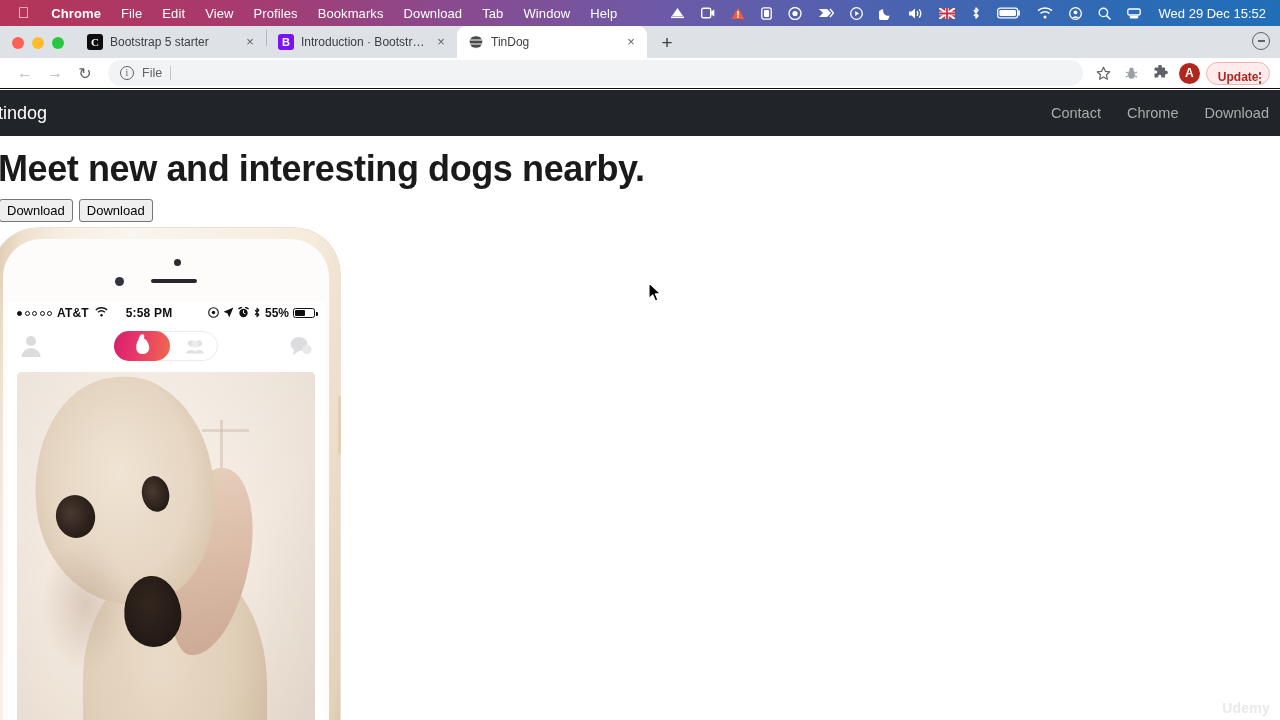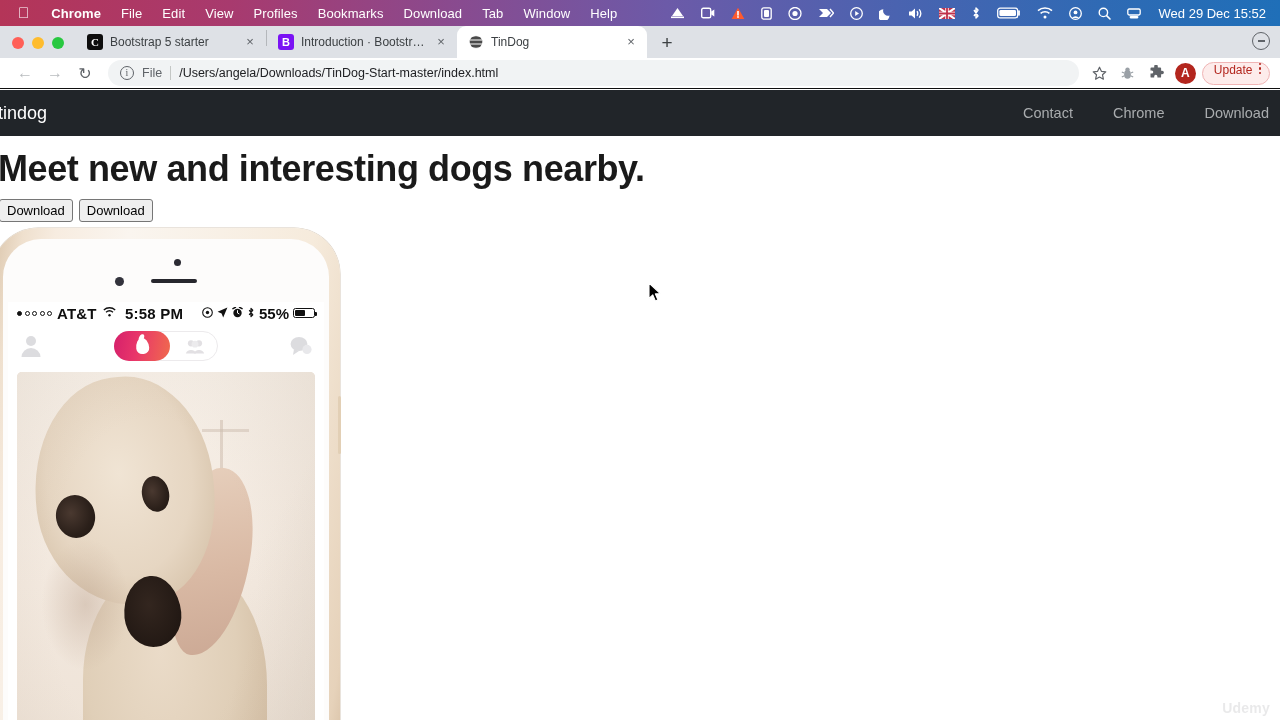--- a/index.html
+++ b/index.html
@@ -116,40 +116,40 @@
   .tb-right { display: flex; align-items: center; gap: 2px; padding-left: 2px; }
   .tb-ico { width: 26px; height: 26px; display:flex; align-items:center; justify-content:center; color:#5f6368; font-size: 14px; }
   .avatar-a {
     width: 21px; height: 21px; border-radius: 50%;
     background: #b3261e; color: #fff; font-size: 12px; font-weight: bold;
     display: flex; align-items: center; justify-content: center; margin: 0 4px;
   }
   .update-pill {
     height: 23px; border: 1px solid #f0b5b5; border-radius: 12px;
     background: #fdeceb; color: #b3261e; font-size: 12px;
-    display: flex; align-items: flex-start; gap: 6px; padding: 0 8px 0 11px;
+    display: flex; align-items: flex-end; padding: 0 8px 0 11px; font-weight: bold;
   }
   .kebab { display: flex; flex-direction: column; gap: 2px; align-items: center; }
   .kebab i { width: 2.5px; height: 2.5px; border-radius: 50%; background: #b3261e; display: block; }
 
   
   .page {
     position: absolute; top: 90px; left: 0; width: 1280px; height: 630px;
     background: #ffffff; overflow: hidden;
   }
   .site-nav {
     height: 46px; background: #212529;
     display: flex; align-items: center;
     padding: 0 6px 0 0;
   }
   .brand {
     color: #ffffff; font-size: 18px; font-weight: 400;
     margin-left: -2px; padding-left: 0;
   }
-  .nav-links { margin-left: auto; display: flex; align-items: center; gap: 14px; }
+  .nav-links { margin-left: auto; display: flex; align-items: center; gap: 0; }
   .nav-link {
     color: #a9acae; font-size: 14.5px; padding: 0 13px;
   }
   .nav-link:last-child { padding-right: 5px; }
 
   .hero-title {
     font-size: 36px; font-weight: bold; color: #1a1a1a;
     letter-spacing: -.4px; line-height: 1.2;
     margin: 11px 0 0 -2px; white-space: nowrap;
   }
@@ -191,21 +191,21 @@
   .sensor-dot {
     position: absolute; left: 112px; top: 38px; width: 9px; height: 9px;
     border-radius: 50%; background: #33333c;
   }
   .phone-screen {
     position: absolute; left: 16px; top: 74px; width: 316px; height: 544px;
     background: #ffffff; overflow: hidden;
   }
   .ios-status {
     height: 22px; display: flex; align-items: center;
-    padding: 0 9px; font-size: 15px; font-weight: bold; color: #0f0f0f;
+    padding: 0 9px; font-size: 12px; font-weight: bold; color: #0f0f0f;
     font-family: "Liberation Sans", sans-serif;
   }
   .sig-dots { display: flex; align-items: center; gap: 2.5px; margin-right: 5px; }
   .sig-dots i { width: 5px; height: 5px; border-radius: 50%; display: block; border: 1px solid #111; }
   .sig-dots i.on { background: #111; }
   .carrier { letter-spacing: .2px; }
   .wifi-ico { margin-left: 6px; font-size: 11px; }
   .ios-time { margin: 0 auto; letter-spacing: .2px; }
   .ios-right { display: flex; align-items: center; gap: 4px; margin-left: auto; }
   .ios-right .g { font-size: 10px; }
@@ -493,21 +493,20 @@
   </div>
 
   <div class="chrome-toolbar">
     <span class="nav-btn dim">←</span>
     <span class="nav-btn dim">→</span>
     <span class="nav-btn">↻</span>
     <div class="omnibox">
       <span class="omni-info">i</span>
       <span class="omni-scheme">File</span>
       <span class="omni-div"></span>
-      <span class="omni-url">/Users/angela/Downloads/TinDog-Start-master/index.html</span>
     </div>
     <div class="tb-right">
       <span class="tb-ico">
         <svg width="15" height="15" viewBox="0 0 15 15">
             <path d="M7.5 1.2 L9.4 5.3 L13.8 5.8 L10.5 8.8 L11.4 13.2 L7.5 11 L3.6 13.2 L4.5 8.8 L1.2 5.8 L5.6 5.3 Z" fill="none" stroke="#5f6368" stroke-width="1.2" stroke-linejoin="round"></path>
           </svg>
       </span>
       <span class="tb-ico">
         <svg width="15" height="15" viewBox="0 0 15 15">
             <ellipse cx="7.5" cy="8.4" rx="3.4" ry="4.4" fill="#9aa0a6"></ellipse>

